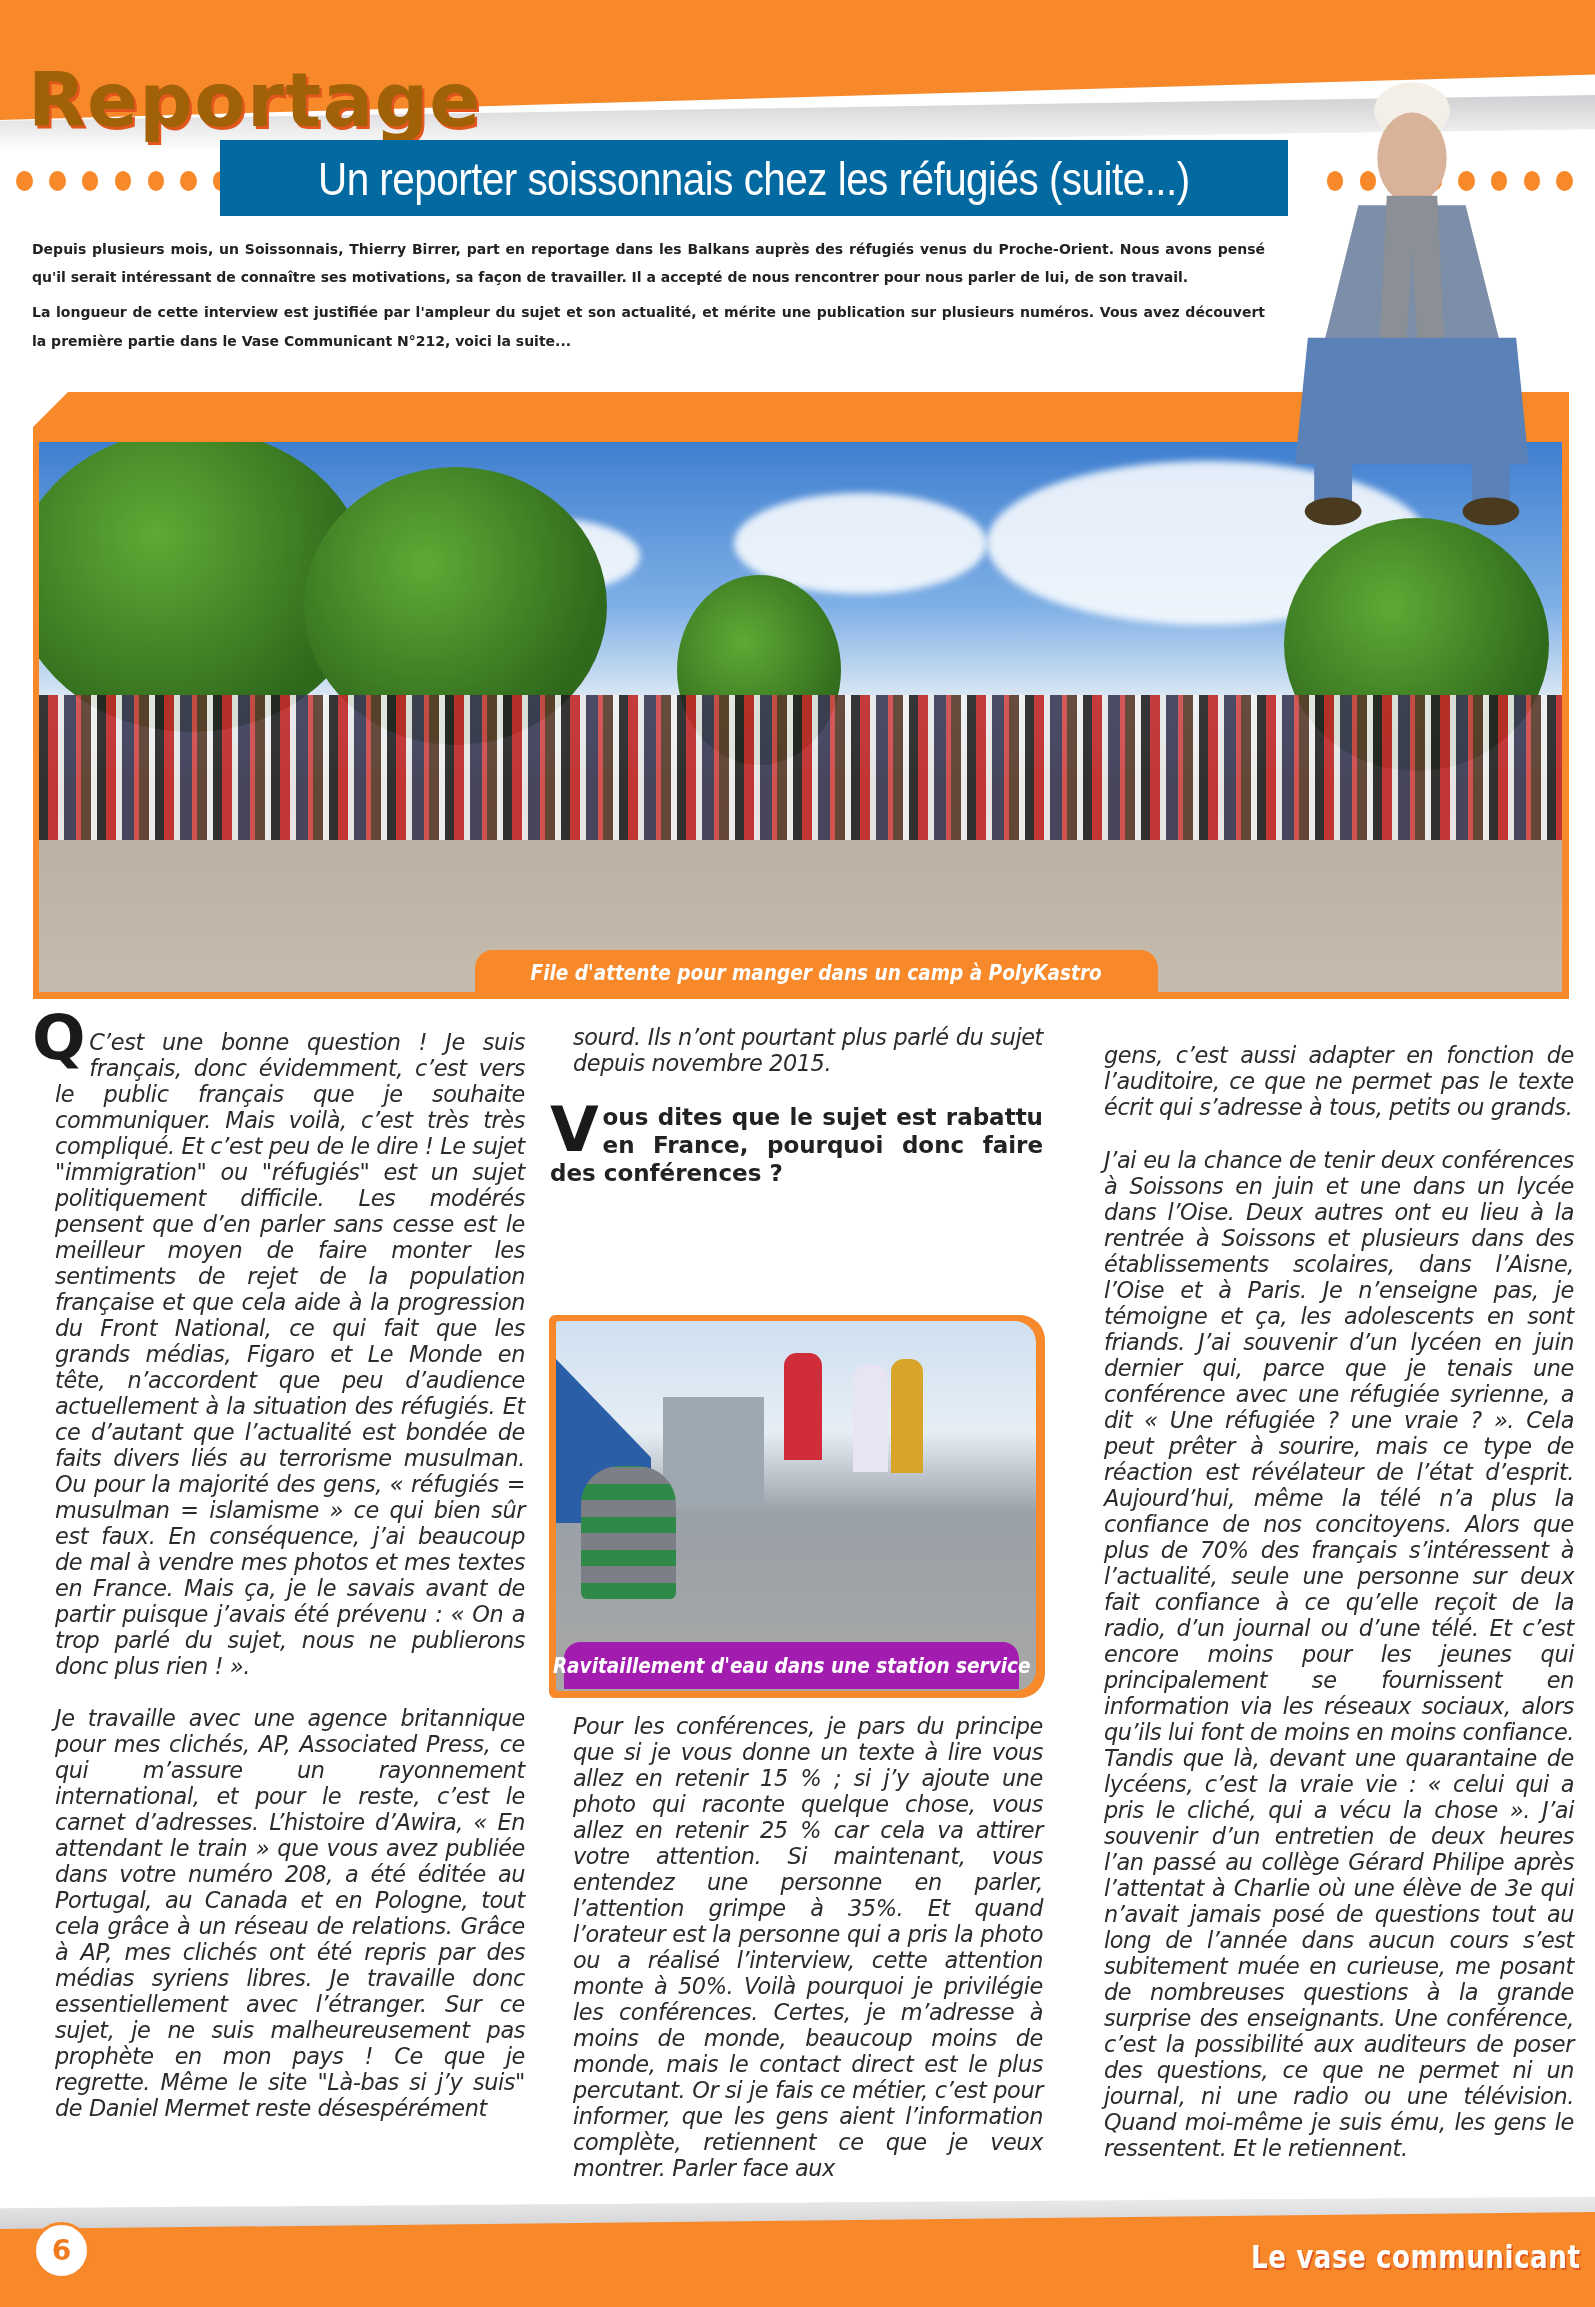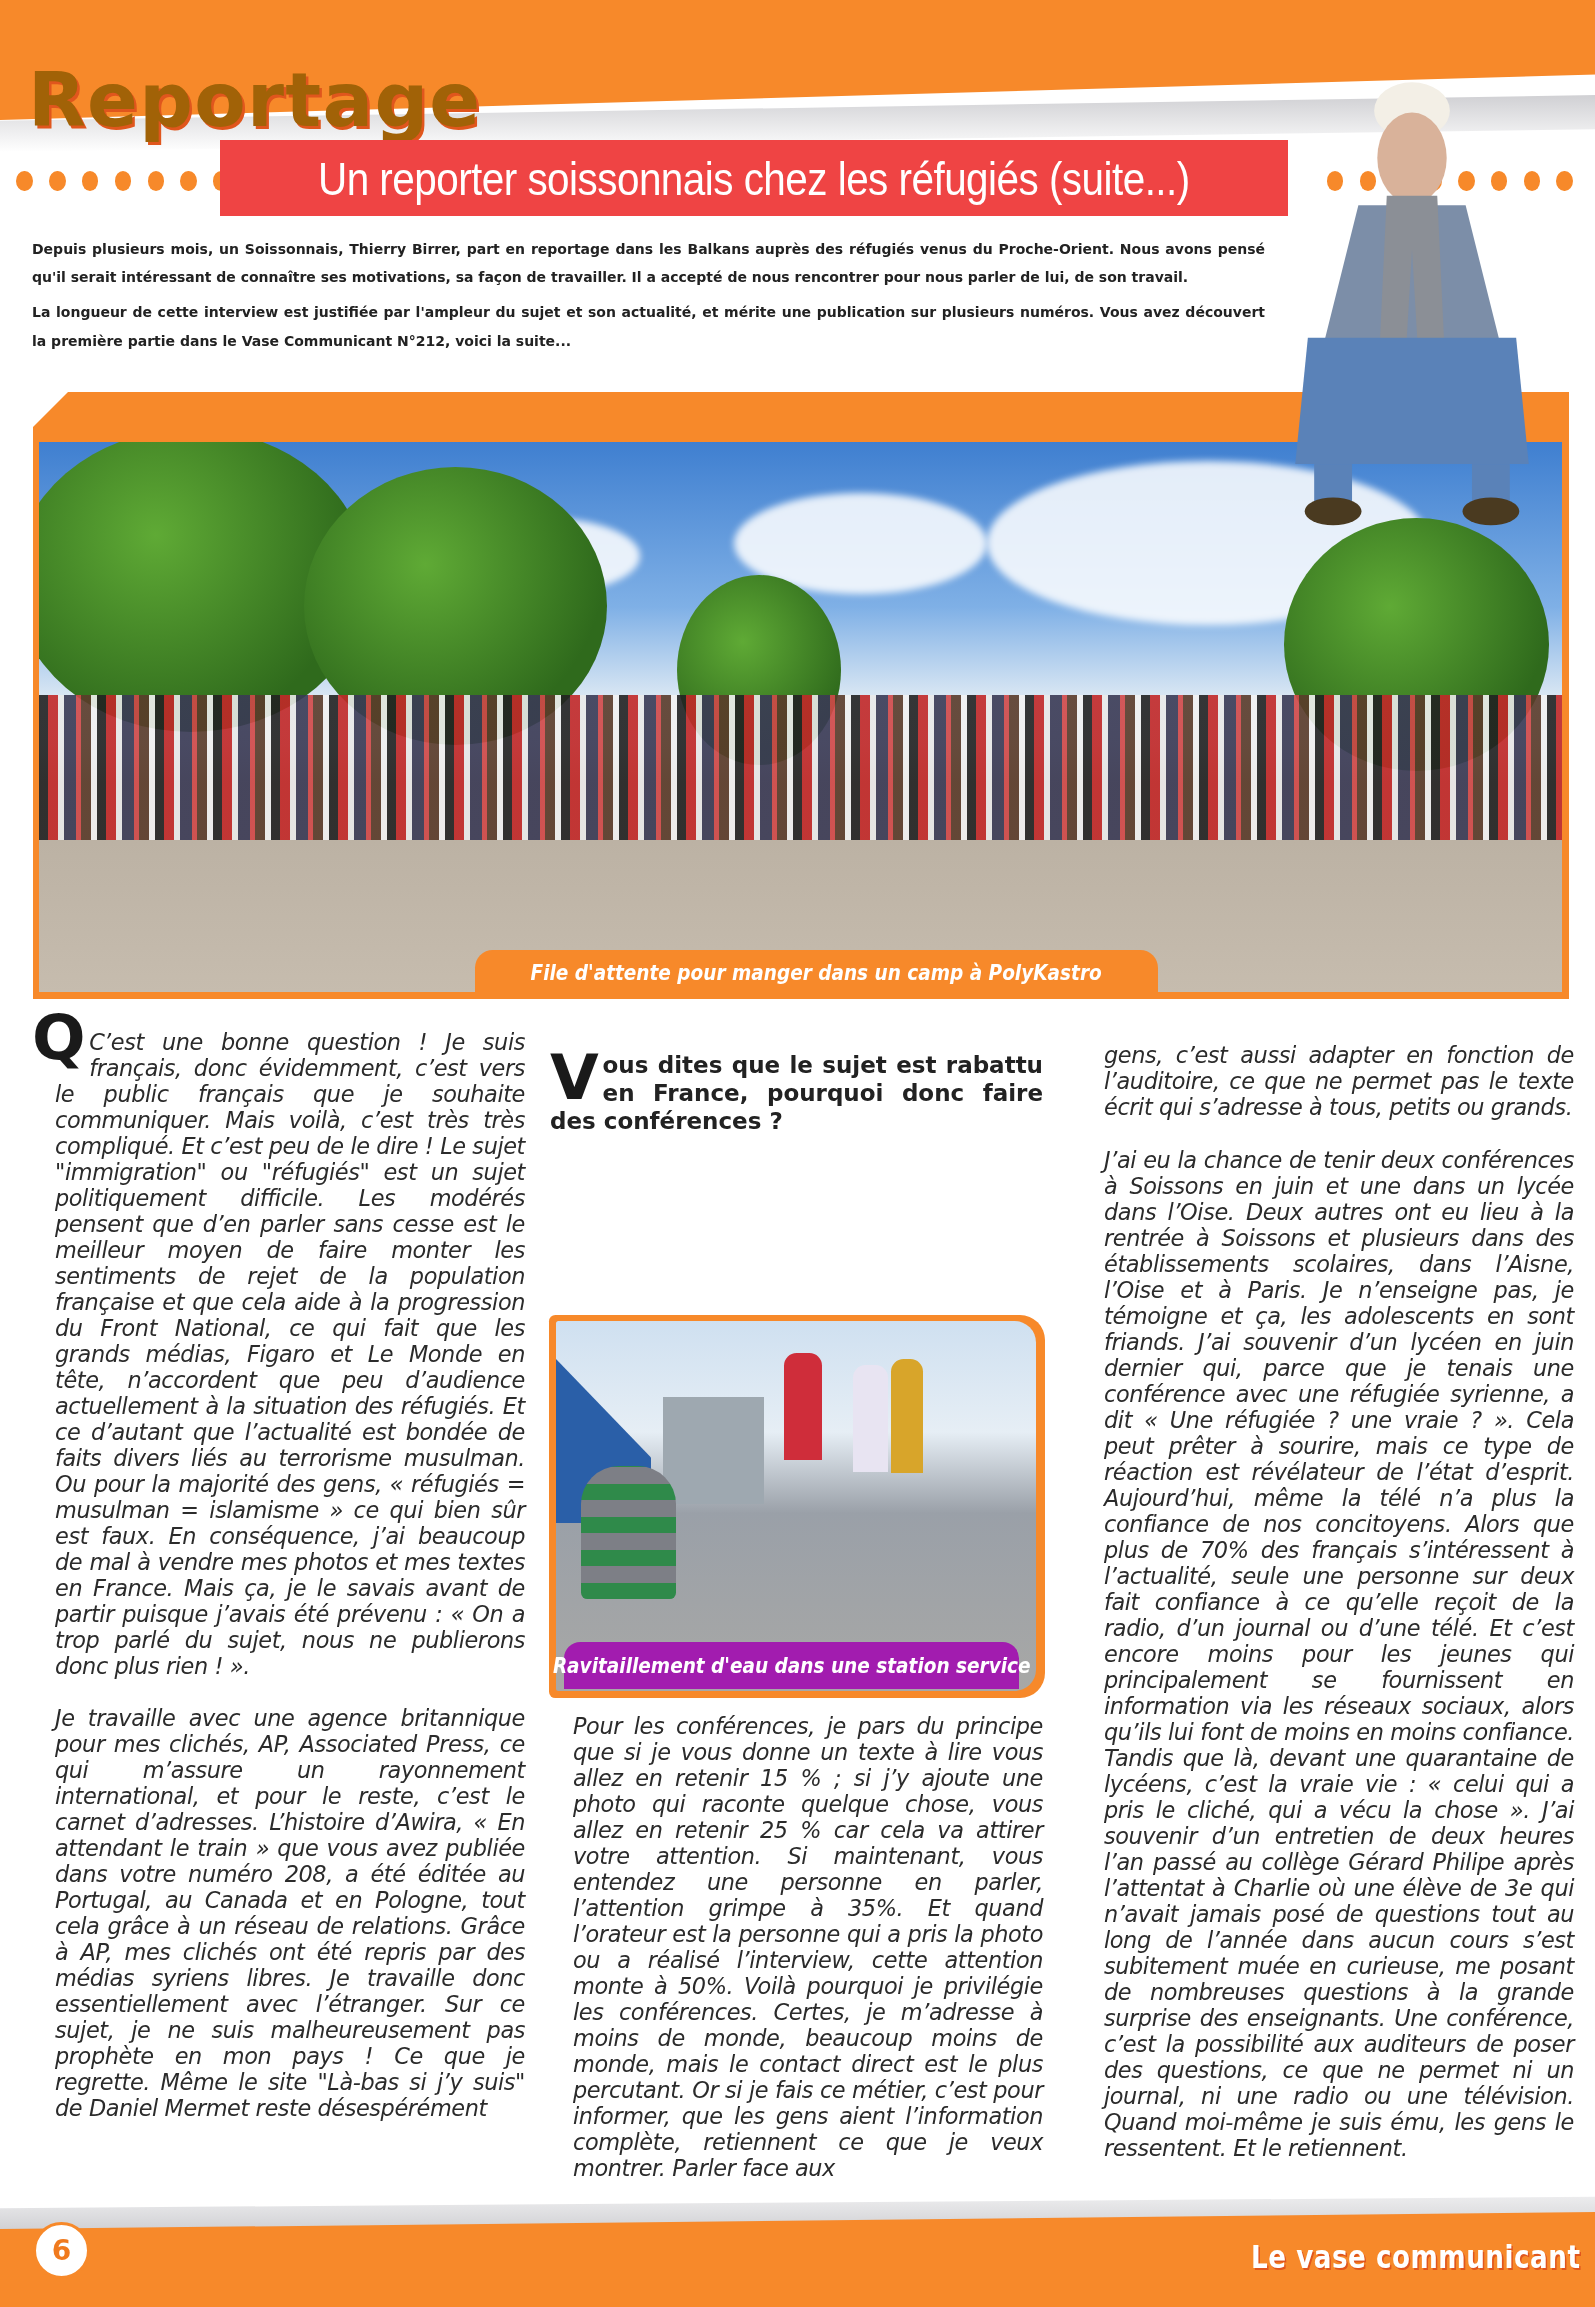--- a/index.html
+++ b/index.html
@@ -9,21 +9,21 @@
   
   #hdr { left:0; top:0; width:1596px; height:120px; background:#f7892a; clip-path:polygon(0 0,100% 0,100% 62%,0 100%); }
   #hdr-shadow { left:0; top:95px; width:1596px; height:57px; background:linear-gradient(to bottom, rgba(120,120,130,0.35), rgba(255,255,255,0)); clip-path:polygon(0 45%,100% 0,100% 60%,0 100%); }
   #section-label { left:28px; top:19px; font-family:"DejaVu Sans", sans-serif; font-weight:bold; font-size:75px; color:#a16207; letter-spacing:1.3px; text-shadow:2.5px 2.5px 0 #e0561d; line-height:1;margin-top:44px; }
 
   
   .dots { display:flex; gap:16.4px; align-items:center; }
   .dot { width:16.4px; height:20px; border-radius:50%; background:#f7892a; }
   #dots-left { left:16.4px; top:171px; }
   #dots-right { left:1327px; top:171px; }
-  #title-bar { left:220px; top:140px; width:1068px; height:76px; background:#ef4444; display:flex; align-items:center; justify-content:center; }
+  #title-bar { left:220px; top:140px; width:1068px; height:76px; background:#0369a1; display:flex; align-items:center; justify-content:center; }
   #title-text { font-family:"Liberation Sans Narrow","Liberation Sans", sans-serif; font-size:47px; color:#ffffff; letter-spacing:-0.6px; transform:scaleX(0.86); white-space:nowrap; }
 
   
   #intro { left:32px; top:235px; width:1233px; font-weight:bold; font-size:14px; line-height:28.4px; color:#222; text-align:justify; }
   #intro p { margin:0 0 6.3px 0; }
 
   
   #portrait { left:1270px; top:60px; width:284px; height:480px; }
 
   
@@ -123,20 +123,21 @@
   <div class="q">
     <span class="dropcap">Q</span>
   </div>
   <div style="height:17.7px"></div>
   <p class="a">C’est une bonne question ! Je suis français, donc évidemment, c’est vers le public français que je souhaite communiquer. Mais voilà, c’est très très compliqué. Et c’est peu de le dire ! Le sujet "immigration" ou "réfugiés" est un sujet politiquement difficile. Les modérés pensent que d’en parler sans cesse est le meilleur moyen de faire monter les sentiments de rejet de la population française et que cela aide à la progression du Front National, ce qui fait que les grands médias, Figaro et Le Monde en tête, n’accordent que peu d’audience actuellement à la situation des réfugiés. Et ce d’autant que l’actualité est bondée de faits divers liés au terrorisme musulman. Ou pour la majorité des gens, « réfugiés = musulman = islamisme » ce qui bien sûr est faux. En conséquence, j’ai beaucoup de mal à vendre mes photos et mes textes en France. Mais ça, je le savais avant de partir puisque j’avais été prévenu : « On a trop parlé du sujet, nous ne publierons donc plus rien ! ».</p>
   <div style="height:26.5px"></div>
   <p class="a">Je travaille avec une agence britannique pour mes clichés, AP, Associated Press, ce qui m’assure un rayonnement international, et pour le reste, c’est le carnet d’adresses. L’histoire d’Awira, « En attendant le train » que vous avez publiée dans votre numéro 208, a été éditée au Portugal, au Canada et en Pologne, tout cela grâce à un réseau de relations. Grâce à AP, mes clichés ont été repris par des médias syriens libres. Je travaille donc essentiellement avec l’étranger. Sur ce sujet, je ne suis malheureusement pas prophète en mon pays ! Ce que je regrette. Même le site "Là-bas si j’y suis" de Daniel Mermet reste désespérément</p>
 </div>
 
 <div class="abs col" id="col2">
+  <p class="a">sourd. Ils n’ont pourtant plus parlé du sujet depuis novembre 2015.</p>
   <div style="height:26.5px"></div>
   <div class="q" style="padding-left:0">
     <span class="dropcap">V</span><span>ous dites que le sujet est rabattu en France, pourquoi donc faire des conférences ?</span>
   </div>
   <div style="height:17.7px"></div>
 </div>
 
 <div class="abs" id="inset-frame"></div>
 <div class="abs" id="inset-photo">
   <div style="position:absolute;left:0;top:38px;width:95px;height:164px;background:#2a5fa8;clip-path:polygon(0 0,100% 60%,100% 100%,0 100%);"></div>

